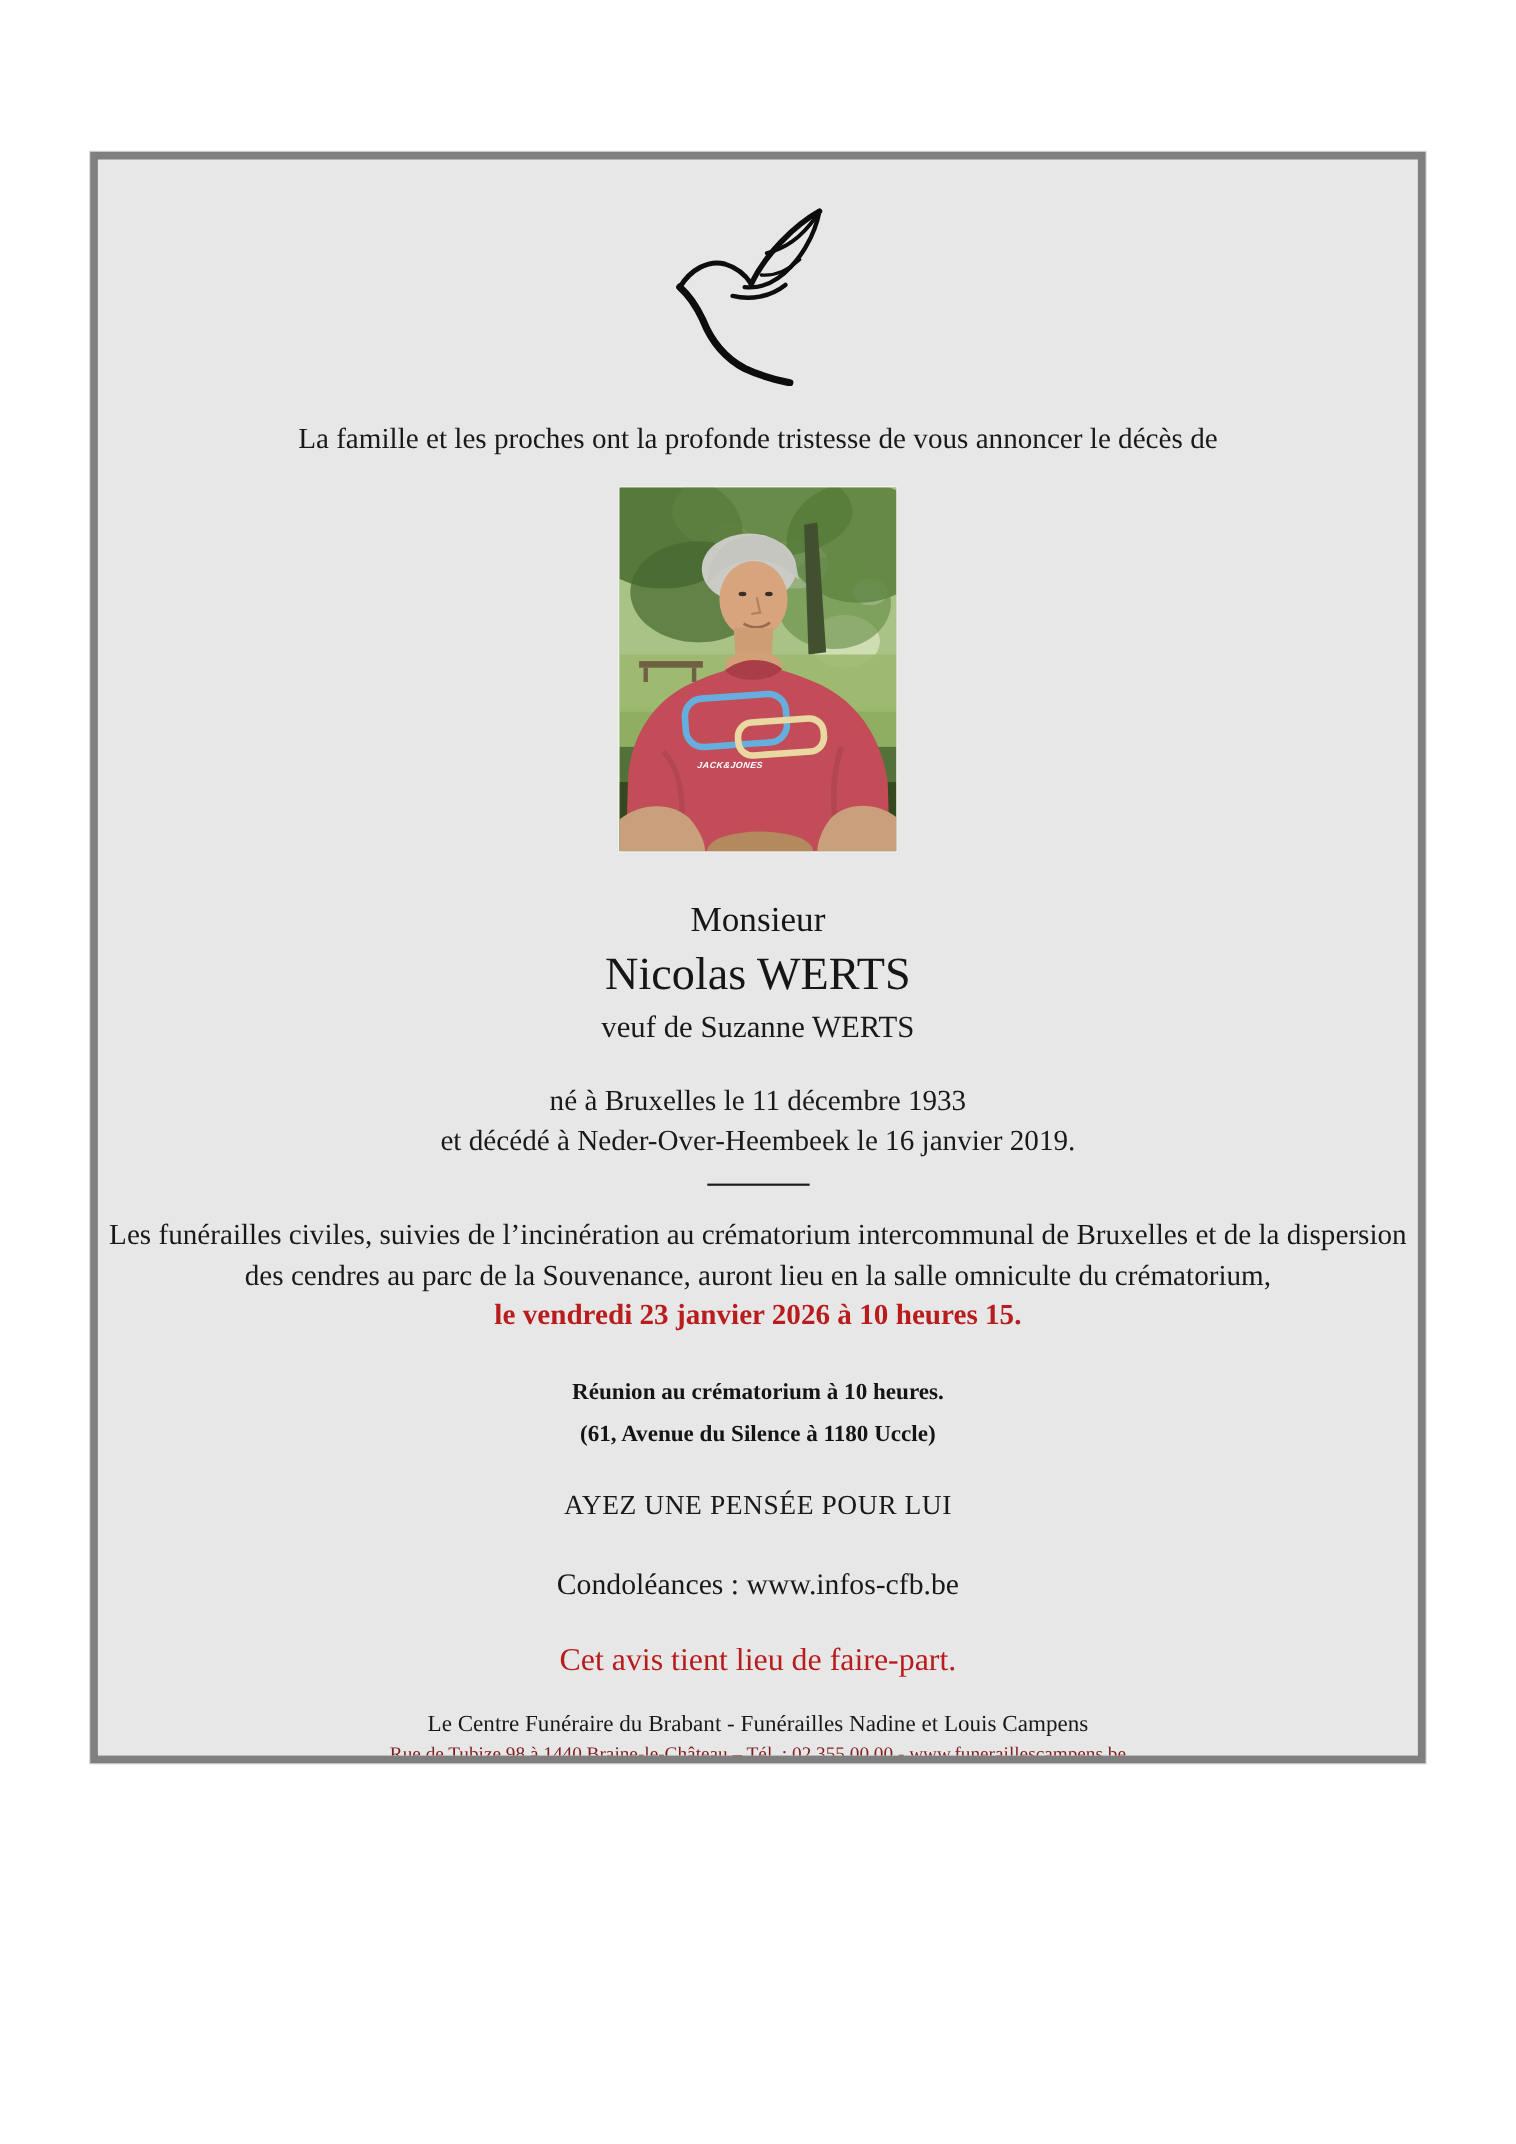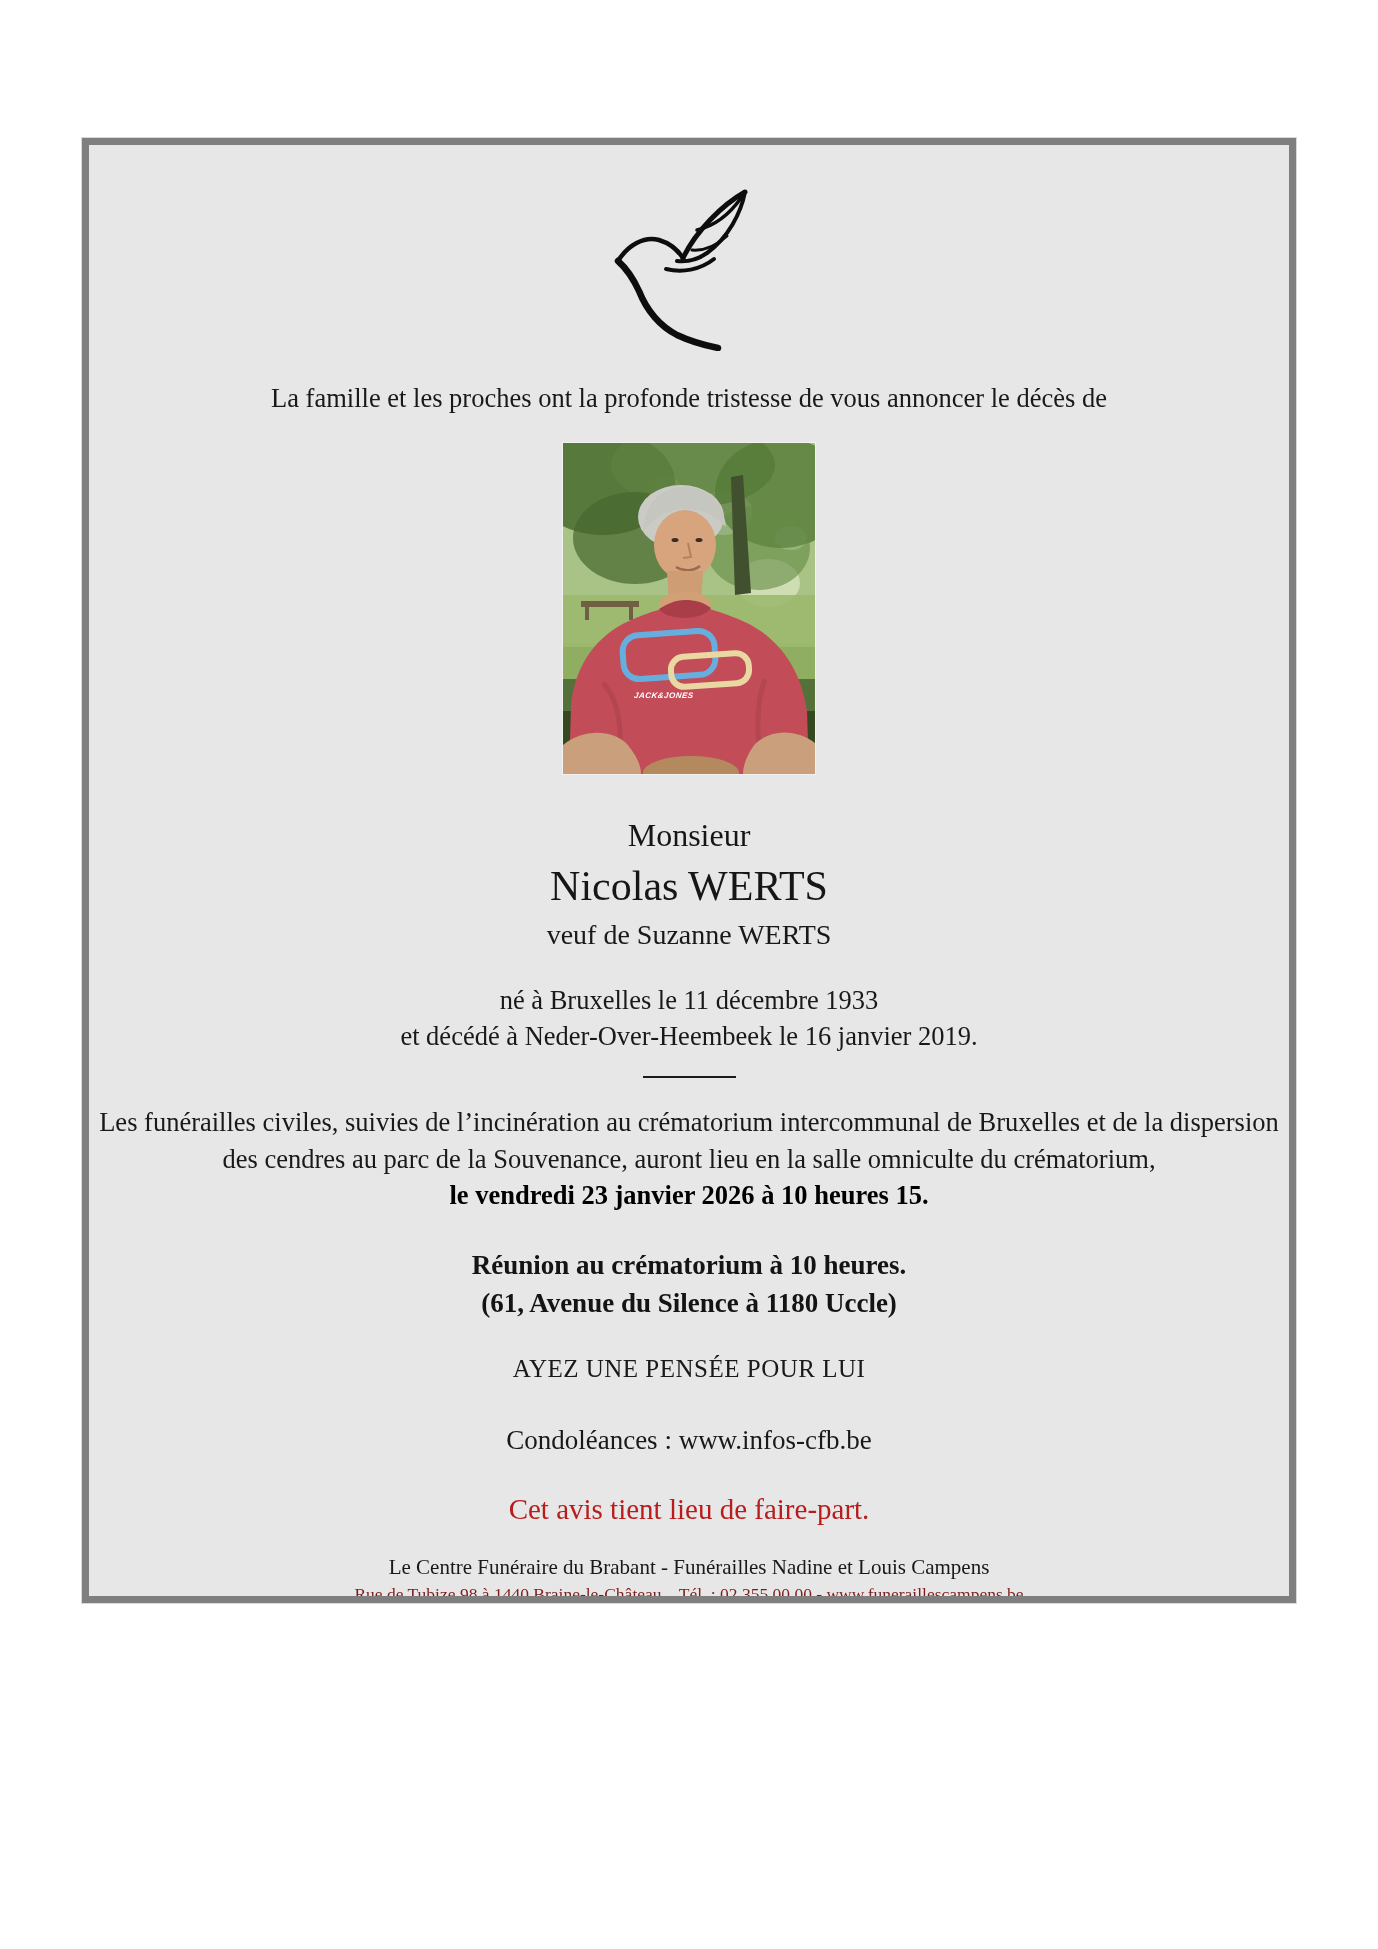--- a/index.html
+++ b/index.html
@@ -64,24 +64,24 @@
   }
 
   .ceremony { margin-top: 26px; }
   .ceremony-paragraph {
     max-width: 1200px;
     margin: 0 auto;
     font-size: 26.5px;
     line-height: 36.5px;
     color: #191919;
   }
-  .ceremony-datetime { font-size: 26.5px; line-height: 36.5px; font-weight: bold; color: #000000; }
+  .ceremony-datetime { font-size: 26.5px; line-height: 36.5px; font-weight: bold; color: #b91c1c; }
 
   .meeting-block { margin-top: 32px; font-weight: bold; color: #141414; }
-  .meeting-line  { font-size: 27px; line-height: 38px; }
+  .meeting-line  { font-size: 21px; line-height: 38px; }
 
   .thought      { margin-top: 30px; font-size: 25px; line-height: 34px; letter-spacing: 0.5px; color: #191919; }
   .condolences  { margin-top: 36px; font-size: 27px; line-height: 36px; color: #191919; }
   .notice       { margin-top: 33px; font-size: 29px; line-height: 36px; color: #b91c1c; }
 
   .funeral-home { margin-top: 26px; }
   .fh-name    { font-size: 21px; line-height: 29px; color: #191919; }
   .fh-details { font-size: 17.5px; line-height: 24px; color: #7f1d1d; }
 </style>
 </head>

